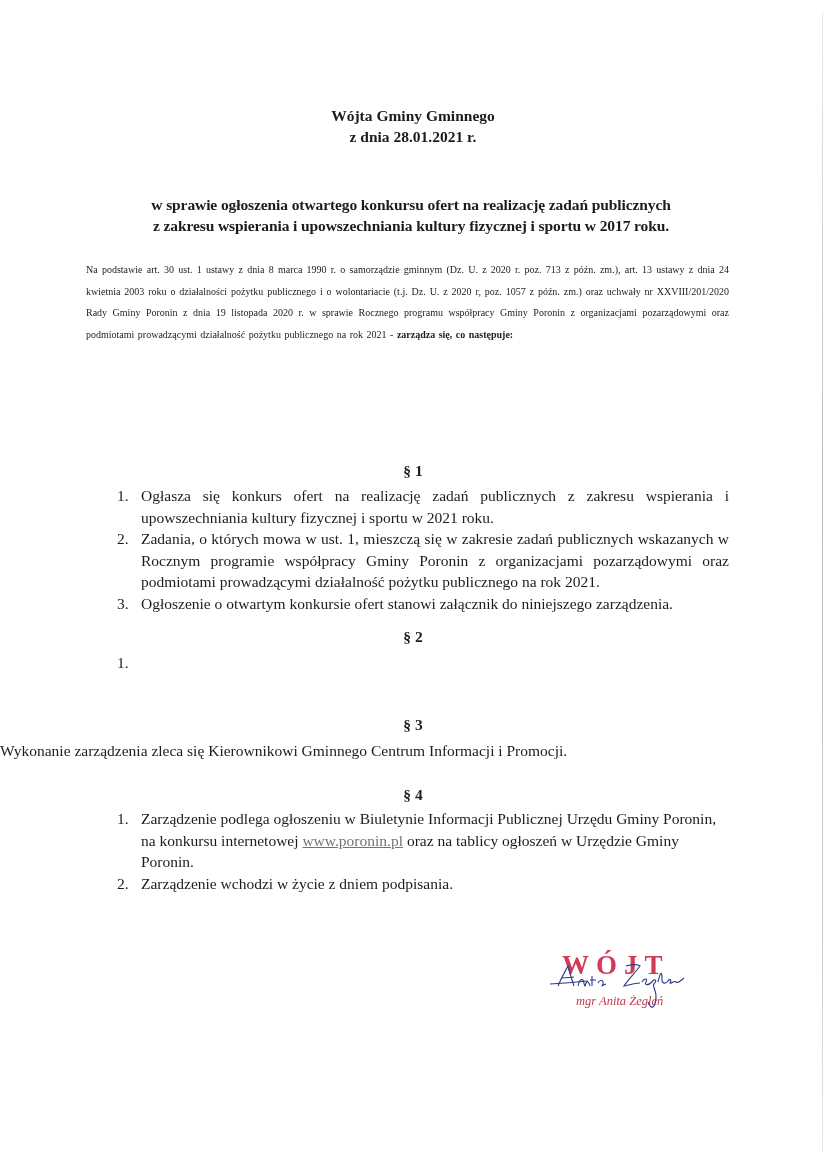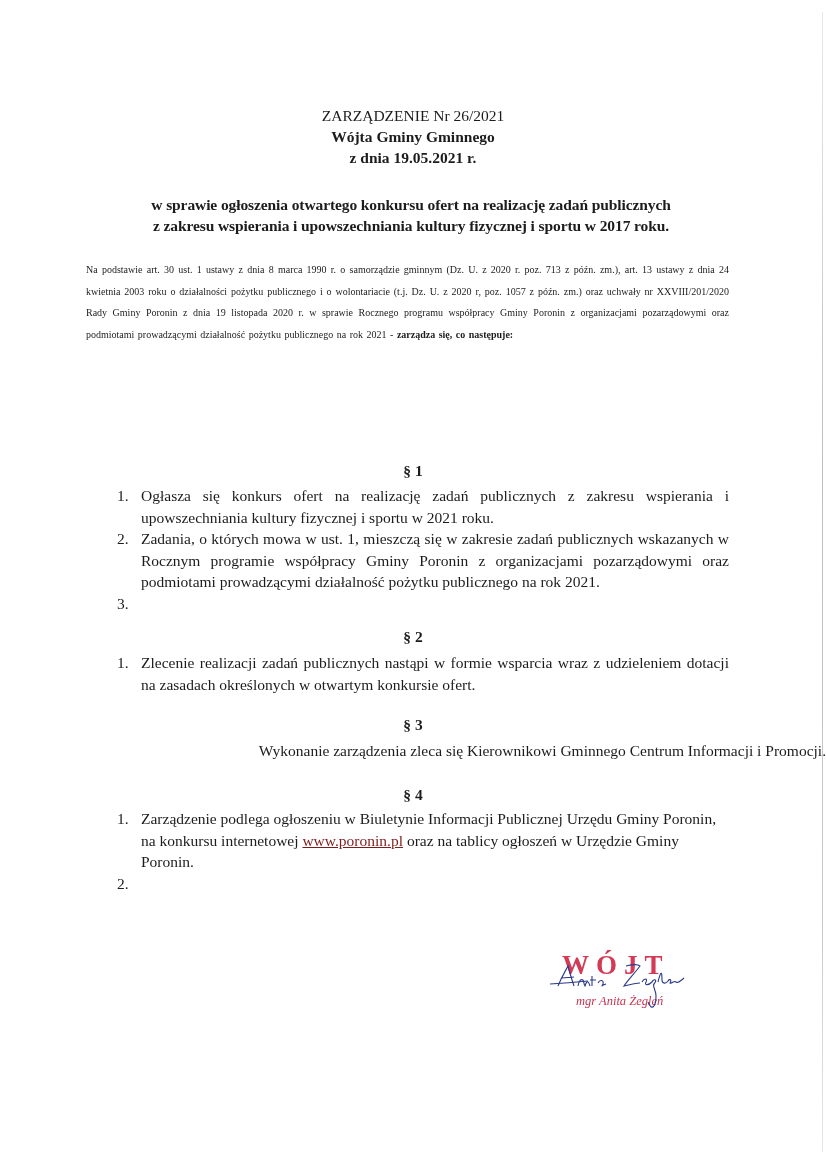--- a/index.html
+++ b/index.html
@@ -86,25 +86,25 @@
     }
     ol.items li .num {
       position: absolute;
       left: 0;
       top: 0;
     }
     .plain-line {
       position: absolute;
       left: 0;
       width: 826px;
-      text-align: right;
+      text-align: left;
       font-size: 15.5px;
     }
     a.link {
-      color: #7f1d1d;
+      color: #737373;
       text-decoration: underline;
     }
     .signature {
       position: absolute;
       left: 548px;
       top: 950px;
       width: 140px;
       height: 100px;
     }
     .stamp-title {
@@ -132,23 +132,22 @@
       top: 0;
     }
   </style>
 </head>
 <body>
 
 <div class="page">
   <div class="scan-edge"></div>
 
   <div class="header">
-    <div class="title">ZARZĄDZENIE Nr 26/2021</div>
     <div class="bold">Wójta Gminy Gminnego</div>
-    <div class="bold">z dnia 19.05.2021 r.</div>
+    <div class="bold">z dnia 28.01.2021 r.</div>
   </div>
 
   <div class="subject">
     <div>w sprawie ogłoszenia otwartego konkursu ofert na realizację zadań publicznych</div>
     <div>z zakresu wspierania i upowszechniania kultury fizycznej i sportu w 2017 roku.</div>
   </div>
 
   <div class="preamble"><span>Na podstawie art. 30 ust. 1 ustawy z dnia 8 marca 1990 r. o samorządzie gminnym (Dz. U. z 2020 r. poz. 713 z późn. zm.), art. 13 ustawy z dnia 24 kwietnia 2003 roku o działalności pożytku publicznego i o wolontariacie (t.j. Dz. U. z 2020 r, poz. 1057 z późn. zm.) oraz uchwały nr XXVIII/201/2020 Rady Gminy Poronin z dnia 19 listopada 2020 r. w sprawie Rocznego programu współpracy Gminy Poronin z organizacjami pozarządowymi oraz podmiotami prowadzącymi działalność pożytku publicznego na rok 2021 - </span><span class="strong">zarządza się, co następuje:</span></div>
 
   <div class="section-mark" style="top:462px;">§ 1</div>
@@ -156,42 +155,43 @@
     <li>
       <span class="num">1.</span>
       <span>Ogłasza się konkurs ofert na realizację zadań publicznych z zakresu wspierania i upowszechniania kultury fizycznej i sportu w 2021 roku.</span>
     </li>
     <li>
       <span class="num">2.</span>
       <span>Zadania, o których mowa w ust. 1, mieszczą się w zakresie zadań publicznych wskazanych w Rocznym programie współpracy Gminy Poronin z organizacjami pozarządowymi oraz podmiotami prowadzącymi działalność pożytku publicznego na rok 2021.</span>
     </li>
     <li>
       <span class="num">3.</span>
+      <span>Ogłoszenie o otwartym konkursie ofert stanowi załącznik do niniejszego zarządzenia.</span>
     </li>
   </ol>
 
   <div class="section-mark" style="top:628px;">§ 2</div>
   <ol class="items" style="top:652px; left:117px; width:612px;">
     <li>
       <span class="num">1.</span>
-      <span>Zlecenie realizacji zadań publicznych nastąpi w formie wsparcia wraz z udzieleniem dotacji na zasadach określonych w otwartym konkursie ofert.</span>
     </li>
   </ol>
 
   <div class="section-mark" style="top:716px;">§ 3</div>
   <div class="plain-line" style="top:742px;">Wykonanie zarządzenia zleca się Kierownikowi Gminnego Centrum Informacji i Promocji.</div>
 
   <div class="section-mark" style="top:786px;">§ 4</div>
   <ol class="items" style="top:808px; left:117px; width:612px;">
     <li style="text-align:left;">
       <span class="num">1.</span>
       <span>Zarządzenie podlega ogłoszeniu w Biuletynie Informacji Publicznej Urzędu Gminy Poronin, na konkursu internetowej </span><a class="link" href="#">www.poronin.pl</a><span> oraz na tablicy ogłoszeń w Urzędzie Gminy Poronin.</span>
     </li>
     <li>
       <span class="num">2.</span>
+      <span>Zarządzenie wchodzi w życie z dniem podpisania.</span>
     </li>
   </ol>
 
   <div class="signature">
     <div class="stamp-title">WÓJT</div>
     <div class="stamp-name">mgr Anita Żegleń</div>
     <svg class="handwriting" width="140" height="100" viewBox="0 0 140 100">
       <path d="M2 34 C 20 33, 30 32, 40 31" stroke="#2b3a8a" stroke-width="1.2" fill="none"></path>
       <path d="M10 36 C 14 26, 18 20, 20 16 C 22 24, 24 30, 26 36 M14 28 L 26 27" stroke="#2b3a8a" stroke-width="1.1" fill="none"></path>
       <path d="M30 36 C 31 30, 33 29, 35 30 C 36 32, 36 35, 37 36 C 38 32, 40 29, 42 36 M44 26 L 44 36 M42 30 L 48 30 M50 33 C 52 29, 56 30, 55 34 C 54 37, 52 36, 58 34" stroke="#2b3a8a" stroke-width="1.1" fill="none"></path>

